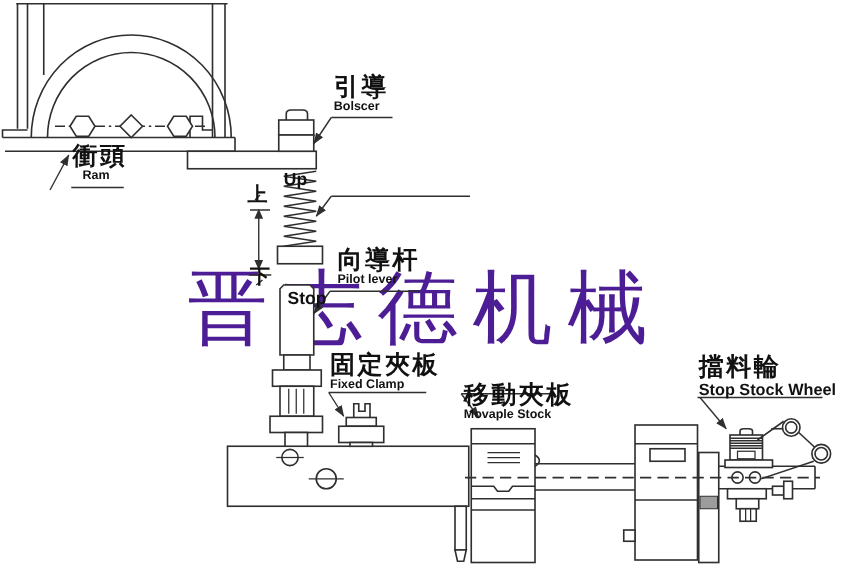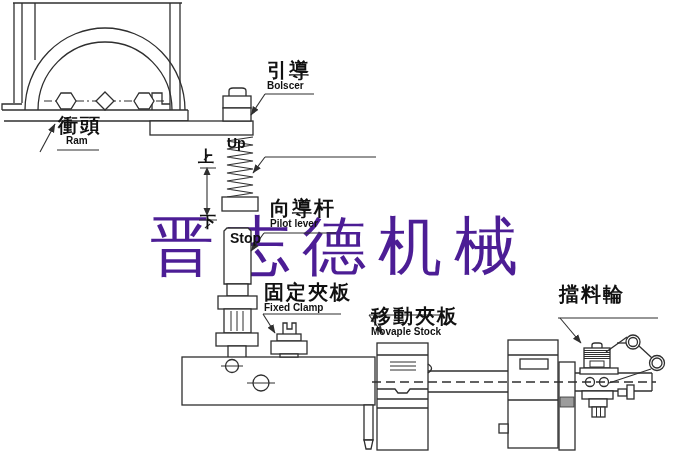--- a/index.html
+++ b/index.html
@@ -207,15 +207,16 @@
     <div class="en">Fixed Clamp</div>
   </div>
 
   <div class="lbl" style="left:371px;top:282px;margin-top:24px;">
     <div class="zh">移動夾板</div>
     <div class="en">Movaple Stock</div>
   </div>
 
   <div class="lbl" style="left:559px;top:284px;">
     <div class="zh">擋料輪</div>
+    <div class="en" style="font-size:13px;">Stop Stock Wheel</div>
   </div>
 
 </div>
 
 </body></html>

